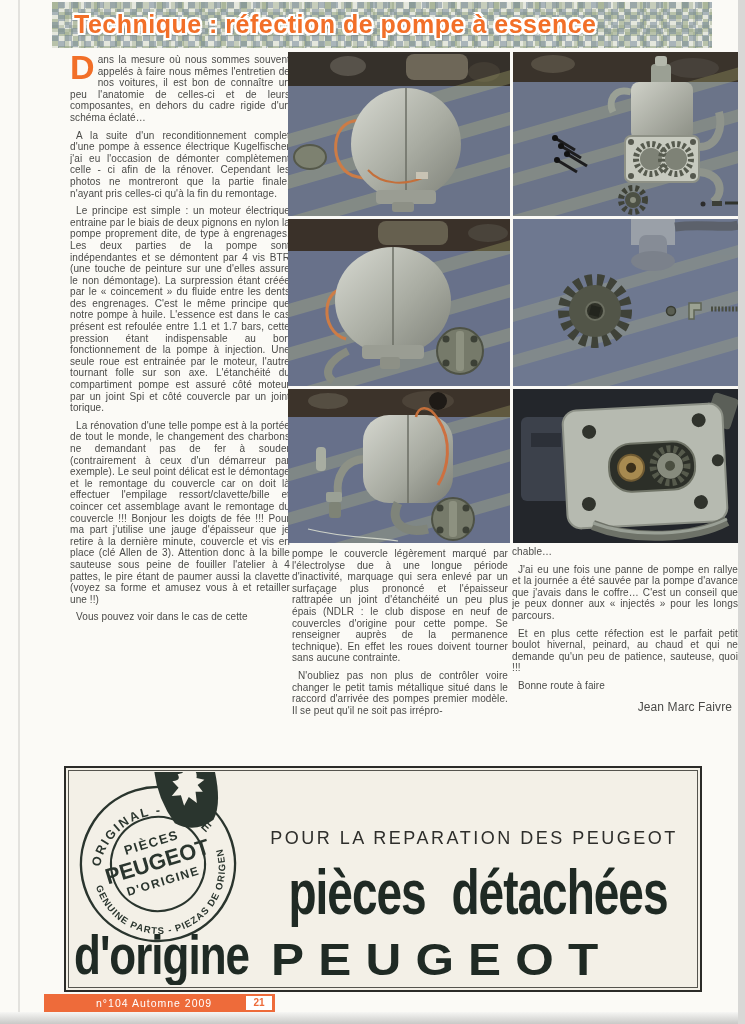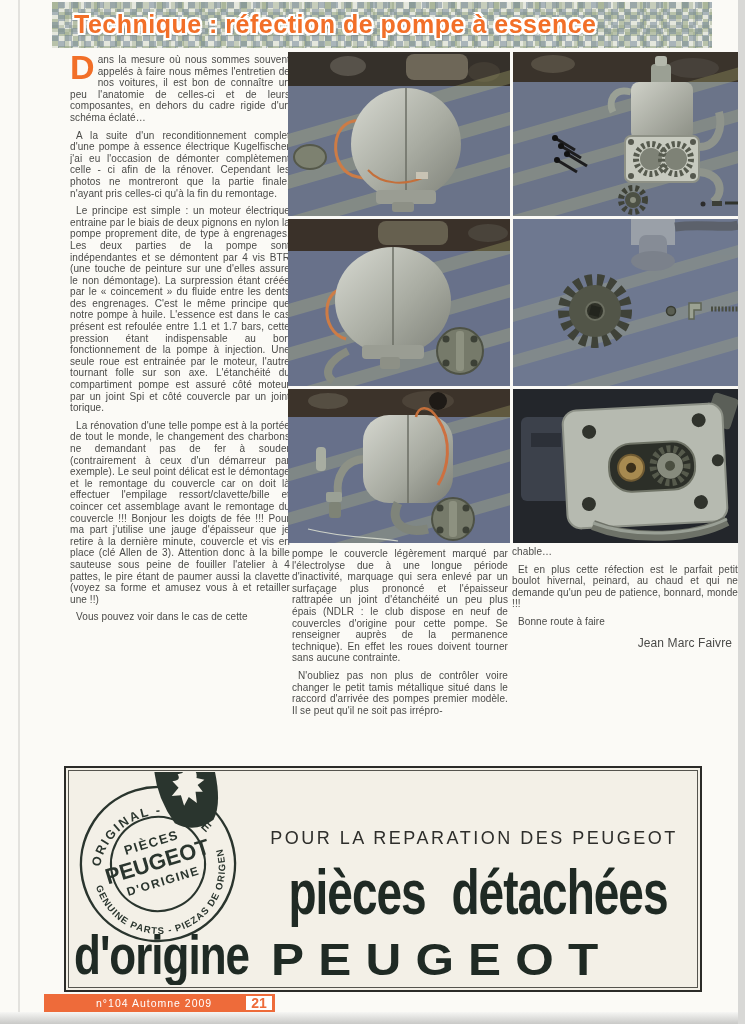--- a/index.html
+++ b/index.html
@@ -48,21 +48,21 @@
   .ad-big2{position:absolute;left:8px;bottom:4px;display:flex;align-items:baseline;gap:22px;}
   .ad-big2a{font-size:44px;font-weight:800;color:#1f2a24;letter-spacing:-1px;
     transform:scaleY(1.25);transform-origin:bottom left;}
   .ad-big2b{font-size:42px;font-weight:800;color:#1f2a24;letter-spacing:12px;
     transform:scale(1.18,1.05);transform-origin:bottom left;}
   
   #footer-bar{position:absolute;left:44px;top:994px;width:231px;height:18px;background:#ee6b3a;}
   .footer-issue{position:absolute;left:52px;top:3px;font-size:10.5px;color:#ffffff;
     letter-spacing:1px;white-space:nowrap;}
   .footer-pagebox{position:absolute;right:3px;top:2px;width:26px;height:14px;background:#ffffff;
-    text-align:center;font-size:14px;font-weight:bold;color:#ee6b3a;line-height:14px;}
+    text-align:center;font-size:10px;font-weight:bold;color:#ee6b3a;line-height:14px;}
 </style>
 </head>
 <body>
 
 <div id="page">
 
   <div class="spine-line"></div>
 
   <div class="camo">
     <div class="title">Technique : réfection de pompe à essence</div>
@@ -76,21 +76,22 @@
     <p>Vous pouvez voir dans le cas de cette</p>
   </div>
 
   <div class="col" id="col-mid">
     <p class="nodent">pompe le couvercle légèrement marqué par l'électrolyse due à une longue période d'inactivité, marquage qui sera enlevé par un surfaçage plus prononcé et l'épaisseur rattrapée un joint d'étanchéité un peu plus épais (NDLR : le club dispose en neuf de couvercles d'origine pour cette pompe. Se renseigner auprès de la permanence technique). En effet les roues doivent tourner sans aucune contrainte.</p>
     <p>N'oubliez pas non plus de contrôler voire changer le petit tamis métallique situé dans le raccord d'arrivée des pompes premier modèle. Il se peut qu'il ne soit pas irrépro-</p>
   </div>
 
   <div class="col" id="col-right">
     <p class="nodent">chable…</p>
-    <p>Et en plus cette réfection est le parfait petit boulot hivernal, peinard, au chaud et qui ne demande qu'un peu de patience, bonnard, monde !!!</p>
+    <p>J'ai eu une fois une panne de pompe en rallye et la journée a été sauvée par la pompe d'avance que j'avais dans le coffre… C'est un conseil que je peux donner aux « injectés » pour les longs parcours.</p>
+    <p>Et en plus cette réfection est le parfait petit boulot hivernal, peinard, au chaud et qui ne demande qu'un peu de patience, sauteuse, quoi !!!</p>
     <p>Bonne route à faire</p>
     <div class="signature">Jean Marc Faivre</div>
   </div>
 
   <svg class="photo" style="left:288px;top:52px" width="222" height="164" viewBox="0 0 222 164" title="Pompe à essence Kugelfischer, corps bombé argenté avec fils orange, posée sur l'établi">
     <defs>
         <linearGradient id="g1" x1="0" y1="0" x2="1" y2="1">
       <stop offset="0" stop-color="#d8dad2"></stop>
           <stop offset=".55" stop-color="#a9aca2"></stop>
           <stop offset="1" stop-color="#7e8178"></stop>

